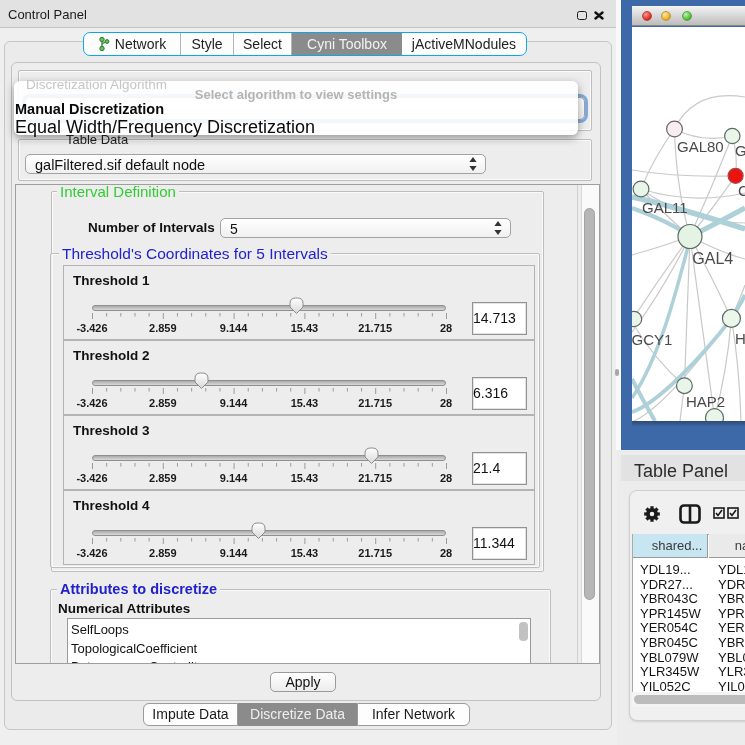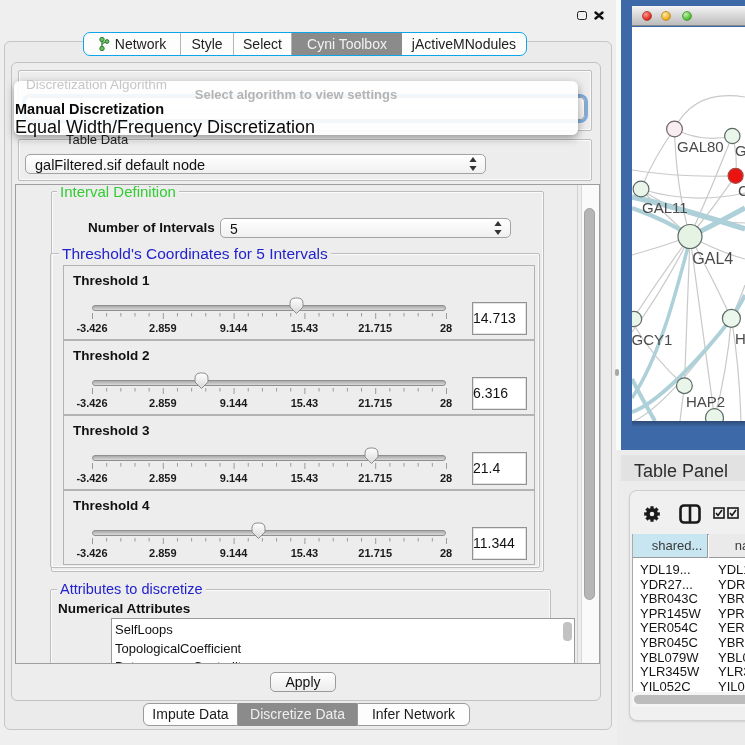--- a/index.html
+++ b/index.html
@@ -42,21 +42,21 @@
 .thp { position:absolute; left:47px; width:472px; height:75px; border:1px solid #b3b3b3; background:#ededed; }
 .thp .tl { position:absolute; left:9px; top:7px; font-size:13.5px; font-weight:bold; color:#111; }
 .thp .track { position:absolute; left:28px; top:39px; width:354px; height:6px; background:linear-gradient(#aaaaaa,#d9d9d9); border:1px solid #8f8f8f; border-radius:3px; }
 .thp .vbox { position:absolute; left:408px; top:36px; width:55px; height:33px; background:#ffffff; border:1px solid #929292; box-shadow:0 0 0 1px #e3e3e3 inset; font-size:14px; color:#111; text-align:left; line-height:31px; padding-right:5px; }
 .thumb { position:absolute; top:31px; width:15px; height:18px; }
 .ticks { position:absolute; left:28px; top:47px; width:355px; height:8px; }
 .tlabels { position:absolute; left:0; top:56px; width:472px; height:12px; font-size:11px; font-weight:bold; color:#1a1a1a; }
 .tlabels span { position:absolute; transform:translateX(-50%); }
 
 
-#attrlist { position:absolute; left:51px; top:433px; width:464px; height:62px; background:#ffffff; border:1px solid #9a9a9a; font-size:13px; color:#111; padding-top:2px;margin-left:44px; }
+#attrlist { position:absolute; left:51px; top:433px; width:464px; height:62px; background:#ffffff; border:1px solid #9a9a9a; font-size:13px; color:#111; padding-top:2px; }
 #attrlist div { padding-left:3px; height:18.5px; line-height:18.5px; }
 #attrthumb { position:absolute; right:2px; top:3px; width:9px; height:70px; background:#c2c2c2; border-radius:4px; }
 
 
 .btn { position:absolute; background:linear-gradient(#ffffff,#ececec); border:1px solid #9a9a9a; border-radius:5px; font-size:14px; color:#111; text-align:center; }
 
 
 .btab { position:absolute; top:703px; height:23px; background:#fdfdfd; border:1px solid #9a9a9a; font-size:14px; color:#1a1a1a; text-align:center; line-height:21px; }
 
 
@@ -73,20 +73,23 @@
 .hcell { position:absolute; top:0; height:24px; font-size:13px; color:#3a3a3a; text-align:center; line-height:23px; border-bottom:1px solid #9a9a9a; }
 .trow { position:absolute; width:113px; height:14.6px; font-size:13px; color:#151515; }
 .trow span { position:absolute; top:0; }
 #hscroll { left:632px; top:692px; width:113px; height:15px; background:#f4f4f4; }
 #hsthumb { position:absolute; left:2px; top:3px; width:115px; height:9px; background:#bcbcbc; border-radius:5px; }
 </style>
 </head>
 <body>
 
 <div class="abs" id="cpwin">
+  <div class="abs" id="cptitle">
+      <span class="t">Control Panel</span>
+    </div>
   <div class="abs" id="contentPanel"></div>
   <div class="abs" id="cyni"></div>
   <div class="abs" id="icoFloat"></div>
   <svg class="abs" id="icoClose" viewBox="0 0 10 9">
       <path d="M1.5 1.5 L8.5 7.5 M8.5 1.5 L1.5 7.5" stroke="#111" stroke-width="2.4" stroke-linecap="round"></path>
     </svg>
 
   <div class="abs" id="tabbar">
     <div class="tab" style="width:97px;">
       <svg width="12" height="14" viewBox="0 0 12 14" style="margin-right:5px">
@@ -334,21 +337,21 @@
             <linearGradient id="g3" x1="0" y1="0" x2="0" y2="1">
               <stop offset="0" stop-color="#ffffff"></stop>
               <stop offset="1" stop-color="#d8d8d8"></stop>
             </linearGradient>
           </defs>
         </svg>
         <div class="vbox">11.344</div>
       </div>
 
     <div class="grp" style="left:34px; top:404px; width:501px; height:120px;"></div>
-    <div class="grplabel" style="left:41px; top:396px; color:#2222cc; font-size:14.5px;">Attributes to discretize</div>
+    <div class="grplabel" style="left:41px; top:396px; color:#2222cc; font-size:14.5px;font-weight:bold;">Attributes to discretize</div>
     <div class="abs" style="left:42px; top:416px; font-size:13.5px; font-weight:bold; color:#111;">Numerical Attributes</div>
     <div id="attrlist">
       <div>SelfLoops</div>
       <div>TopologicalCoefficient</div>
       <div>BetweennessCentrality</div>
       <div id="attrthumb"></div>
     </div>
 
     <div class="abs" style="left:561px; top:0; width:1px; height:480px; background:#d0d0d0;"></div>
     <div class="abs" id="vsbar">

